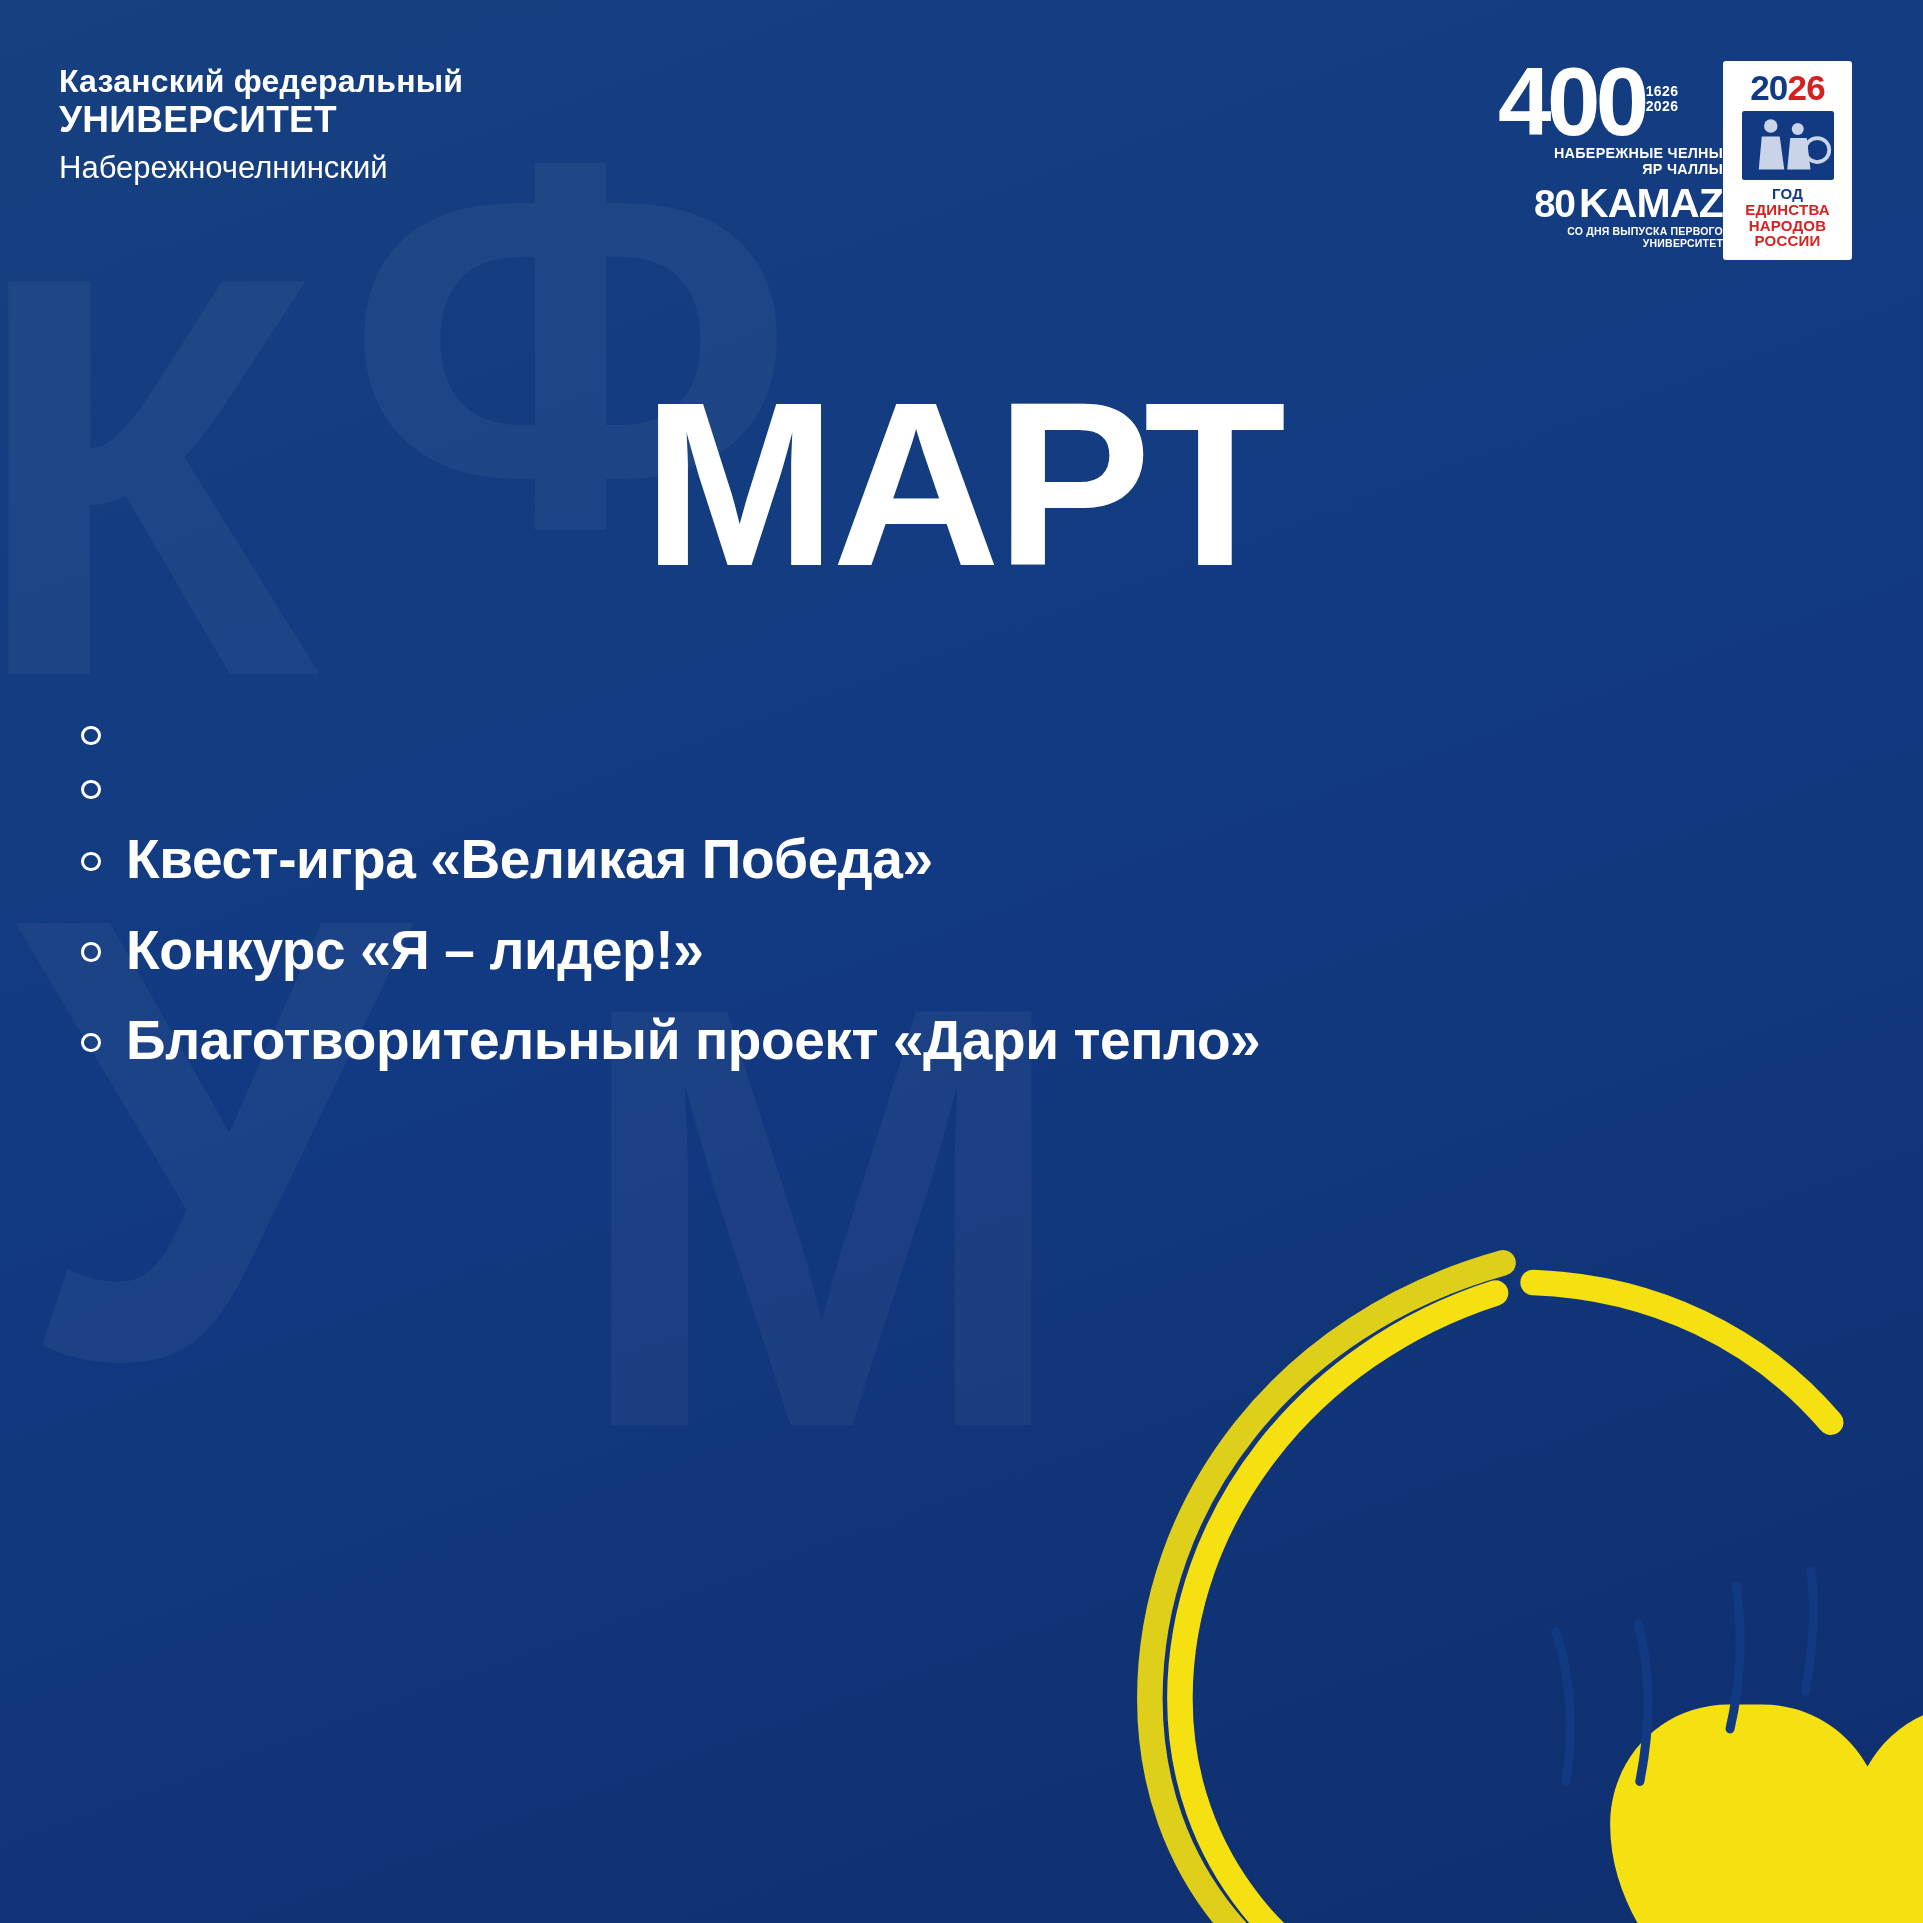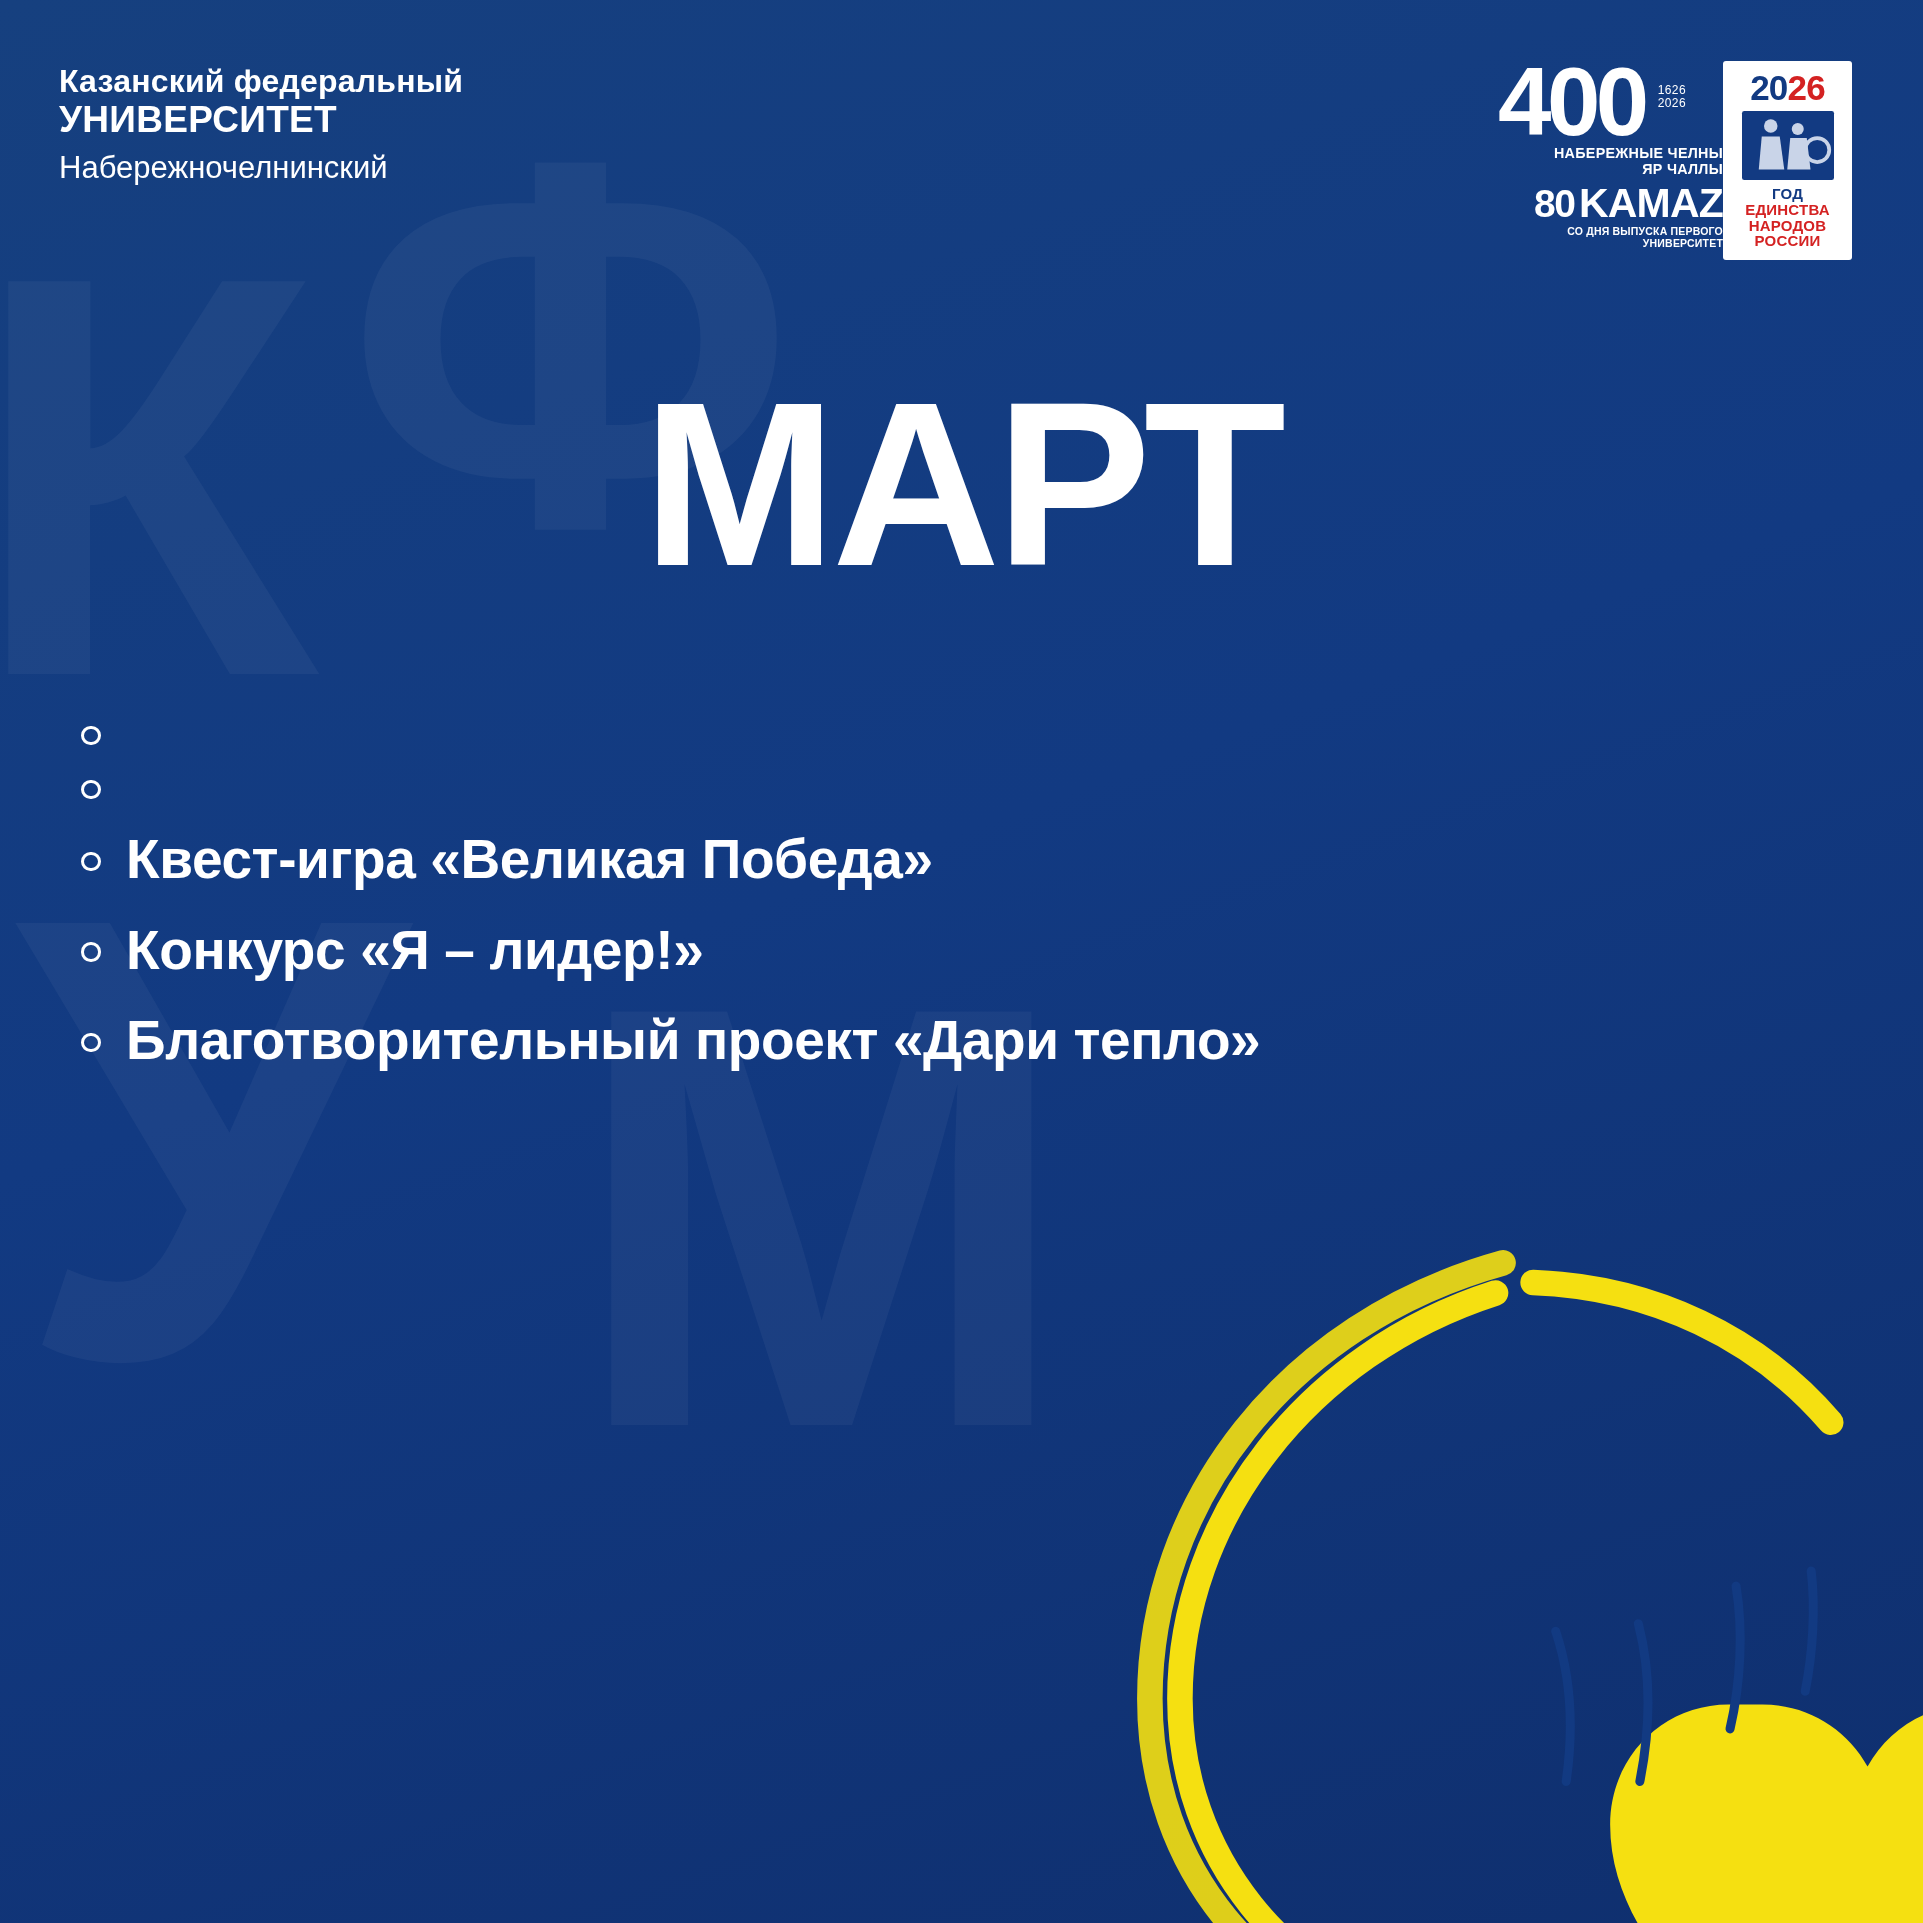--- a/index.html
+++ b/index.html
@@ -142,24 +142,24 @@
   }
   .logo-400 .big {
     font-size: 96px;
     font-weight: 700;
     line-height: 0.86;
     letter-spacing: -4.5px;
     display: flex;
     align-items: flex-start;
   }
   .logo-400 .years {
-    font-size: 12px;
-    font-weight: 400;
+    font-size: 14px;
+    font-weight: 700;
     line-height: 1.12;
-    margin-left: 13px;
+    margin-left: 1px;
     margin-top: 22.5px;
     letter-spacing: 0.4px;
   }
   .logo-400 .city {
     font-size: 14.3px;
     font-weight: 700;
     text-align: right;
     line-height: 1.15;
     letter-spacing: 0.3px;
     margin-top: 1.5px;

